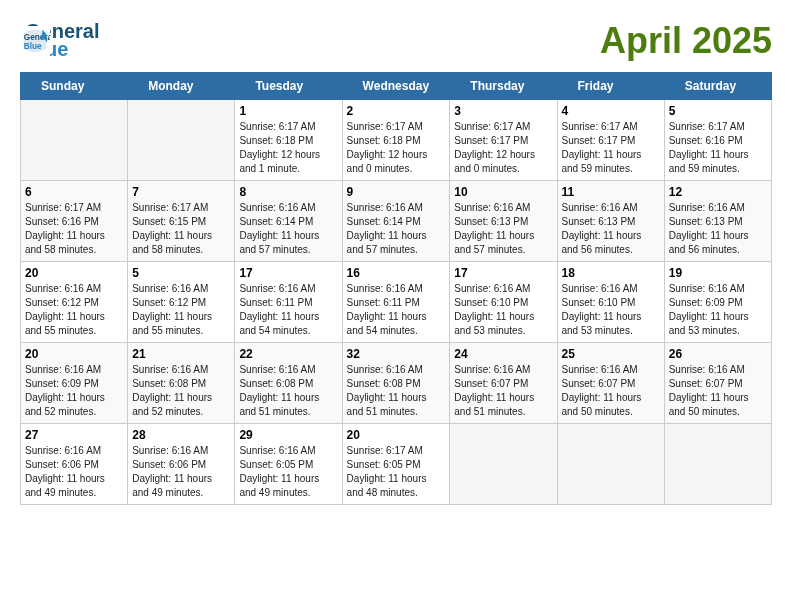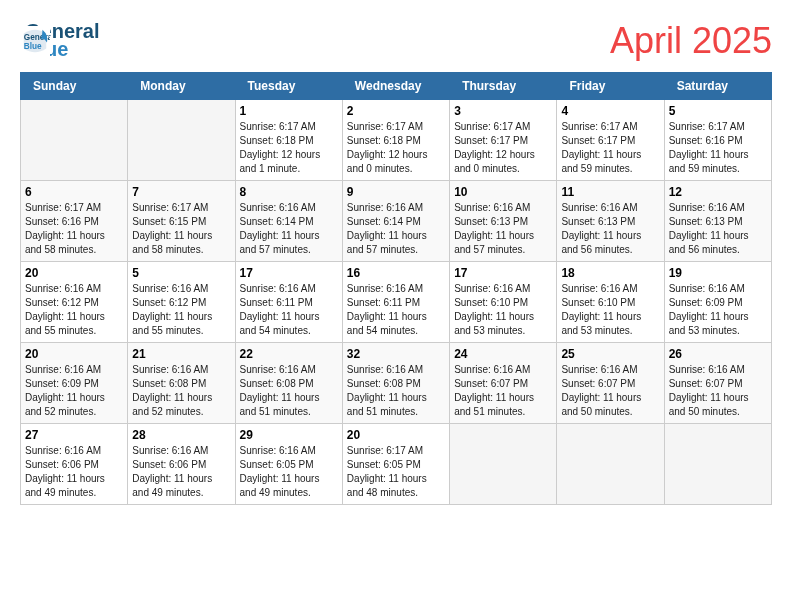--- a/index.html
+++ b/index.html
@@ -24,37 +24,37 @@
       width: 30px;
       height: 30px;
       margin-right: 5px;
       position: relative;
     }
     .title-block {
       text-align: right;
     }
     .title-block h1 {
       font-size: 36px;
-      font-weight: normal;
-      color: #ef4444;
+      font-weight: bold;
+      color: #4d7c0f;
     }
     .title-block h2 {
       font-size: 18px;
       font-weight: normal;
       color: #444;
     }
     table {
       width: 100%;
       border-collapse: collapse;
       font-size: 11px;
     }
     thead th {
       background-color: #2e6da4;
       color: #fff;
-      padding: 6px 12px;
+      padding: 6px 20px;
       text-align: left;
       font-size: 12px;
       border: 1px solid #2e6da4;
     }
     tbody td {
       border: 1px solid #ccc;
       vertical-align: top;
       padding: 4px;
       width: 107px;
       min-height: 80px;

